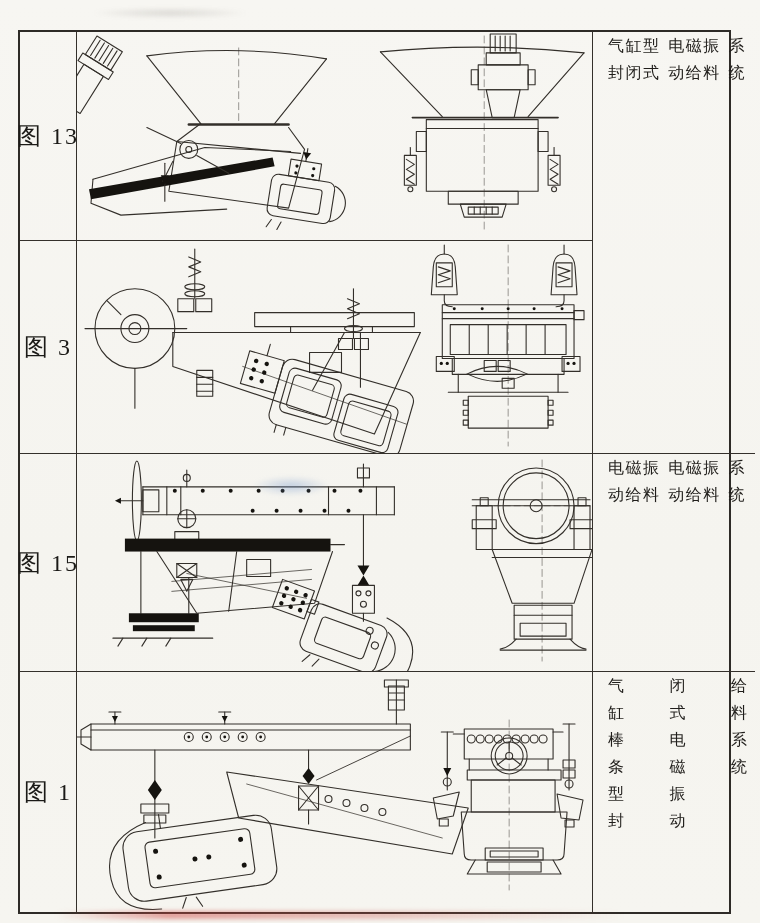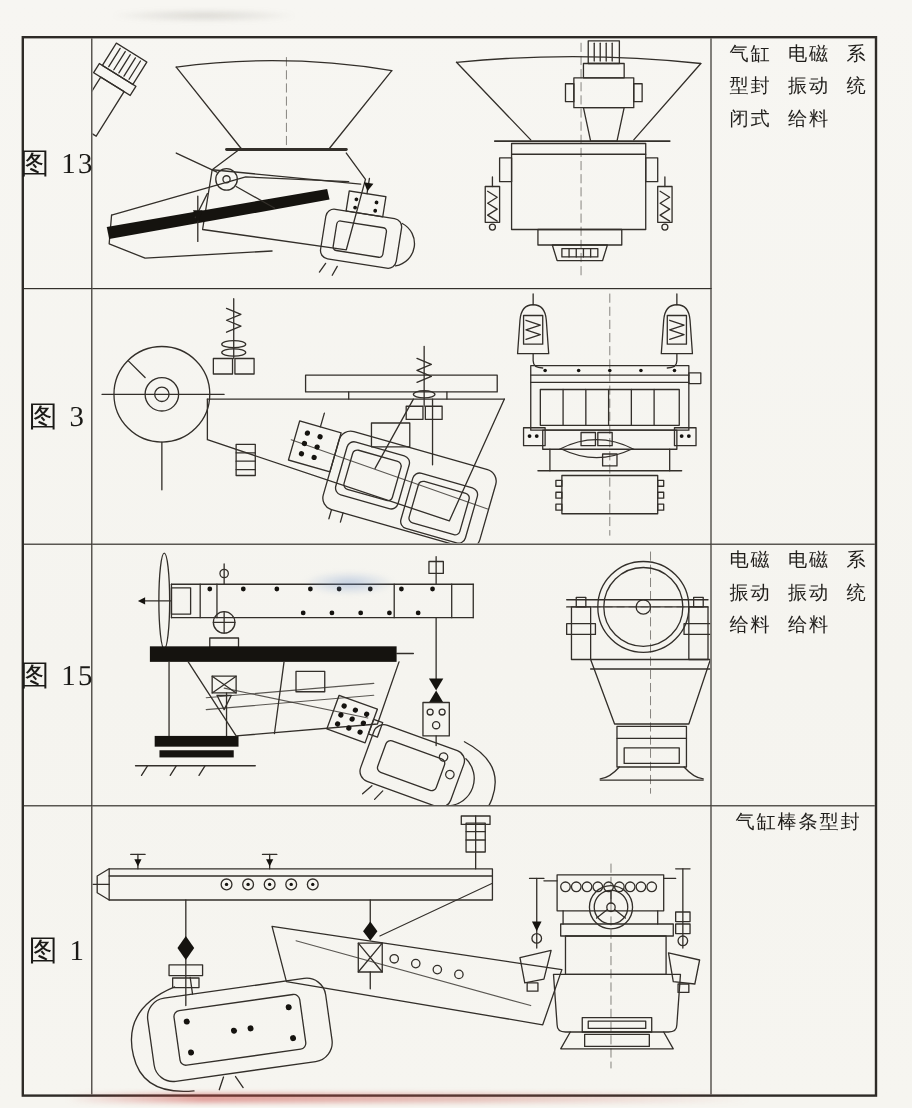--- a/index.html
+++ b/index.html
@@ -501,20 +501,22 @@
             <rect x="142" y="98" width="12" height="8"></rect>
             <circle cx="148" cy="112" r="4"></circle>
             <path d="M136,122 L162,128 L158,148 L140,146 Z"></path>
             <rect x="144" y="148" width="9" height="7"></rect>
           </g>
         </g>
       </svg>
     </div>
     <div class="cell capcell cap3">
       <div>气缸棒条型封</div>
+      <div>闭式电磁振动</div>
+      <div>给料系统</div>
     </div>
 
   </div>
 
   <div class="smear-top"></div>
   <div class="smear-blue"></div>
   <div class="smear-pink"></div>
 </div>
 
 </body></html>

